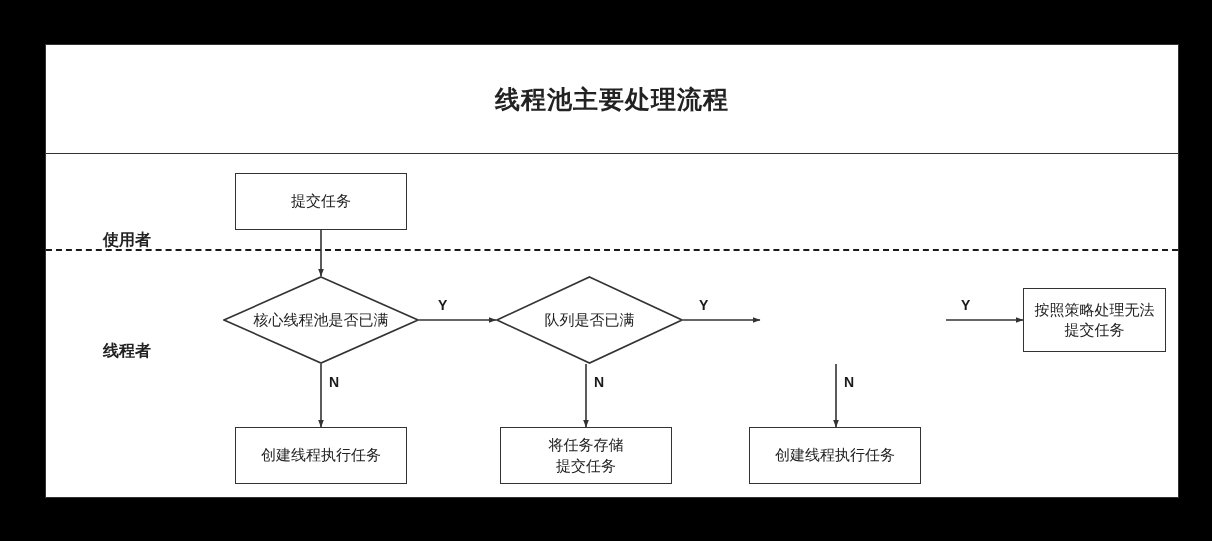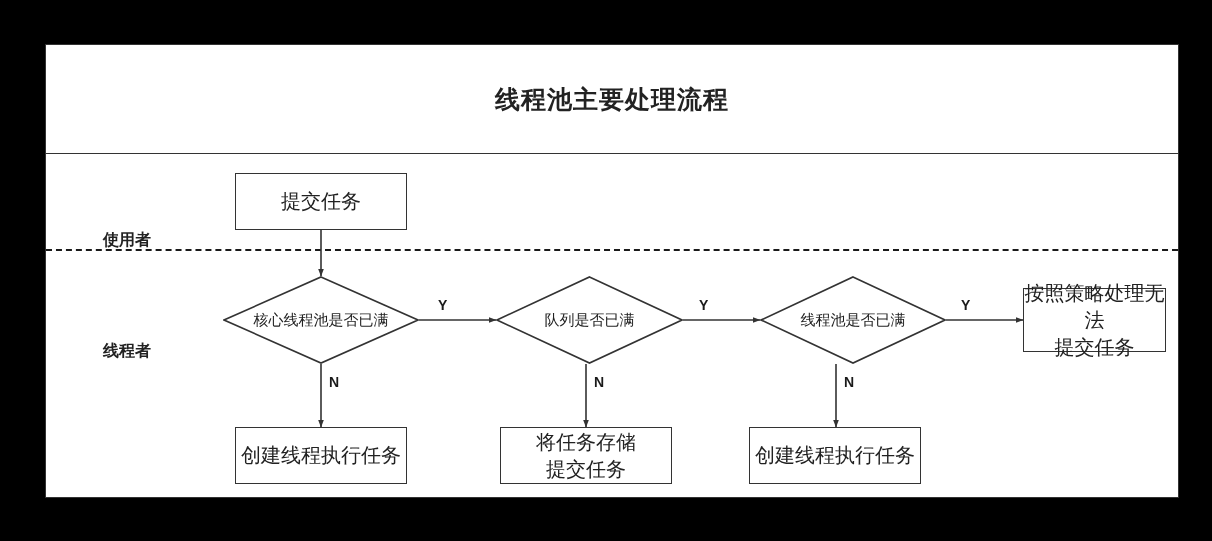--- a/index.html
+++ b/index.html
@@ -58,21 +58,21 @@
     white-space: nowrap;
     margin-top: 38px;
   }
   .node {
     position: absolute;
     box-sizing: border-box;
     display: flex;
     align-items: center;
     justify-content: center;
     text-align: center;
-    font-size: 20px;
+    font-size: 15px;
     color: #222222;
     line-height: 1.35;
   }
   .rect {
     background: #ffffff;
     border: 1px solid #333333;
   }
   .diamond-wrap {
     position: absolute;
   }
@@ -155,26 +155,20 @@
     <div class="diamond-label">核心线程池是否已满</div>
   </div>
 
   <div class="diamond-wrap" style="left:450px; top:231px; width:187px; height:88px;">
     <svg class="diamond-shape" viewBox="0 0 187 88" preserveAspectRatio="none">
       <polygon points="93.5,1 186,44 93.5,87 1,44" fill="#ffffff" stroke="#333333" stroke-width="1.6"></polygon>
     </svg>
     <div class="diamond-label">队列是否已满</div>
   </div>
 
-  <div class="diamond-wrap" style="left:714px; top:231px; width:186px; height:88px;">
-    <svg class="diamond-shape" viewBox="0 0 186 88" preserveAspectRatio="none">
-      <polygon points="93,1 185,44 93,87 1,44" fill="#ffffff" stroke="#333333" stroke-width="1.6"></polygon>
-    </svg>
-    <div class="diamond-label">线程池是否已满</div>
-  </div>
 
   <div class="node rect" style="left:977px; top:243px; width:143px; height:64px; flex-direction:column;">
     <span>按照策略处理无法</span>
     <span>提交任务</span>
   </div>
 
   <div class="node rect" style="left:189px; top:382px; width:172px; height:57px;">创建线程执行任务</div>
 
   <div class="node rect" style="left:454px; top:382px; width:172px; height:57px; flex-direction:column;text-align:right;">
     <span>将任务存储</span>

